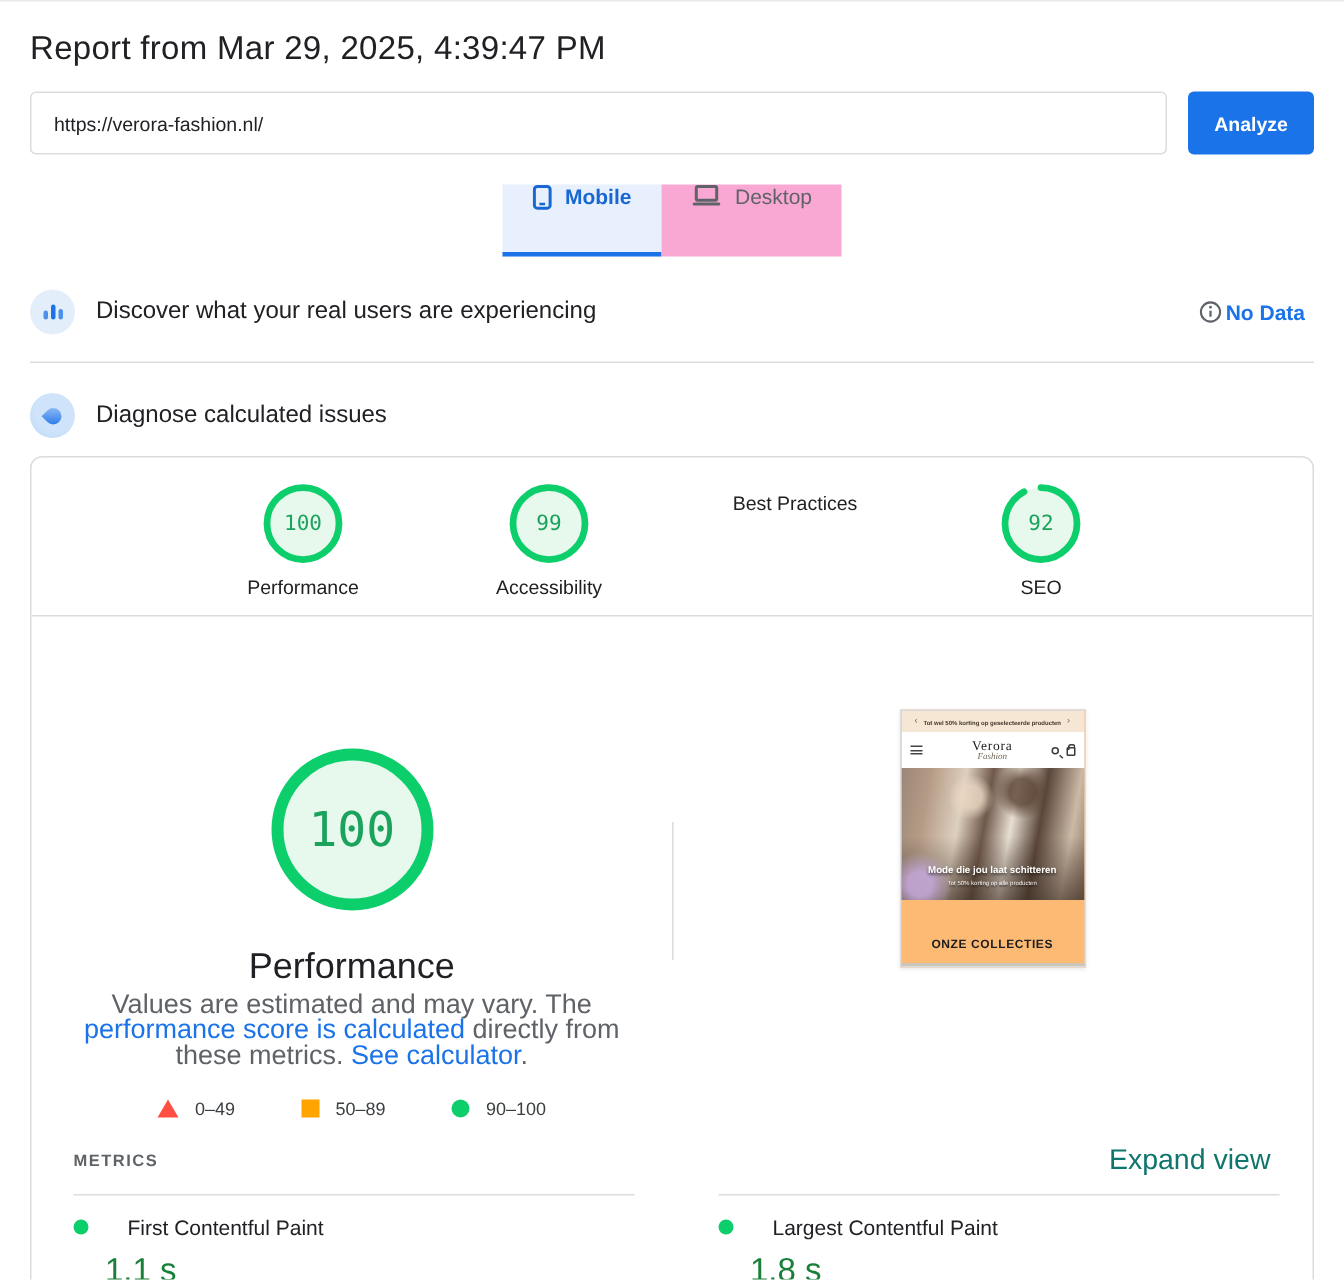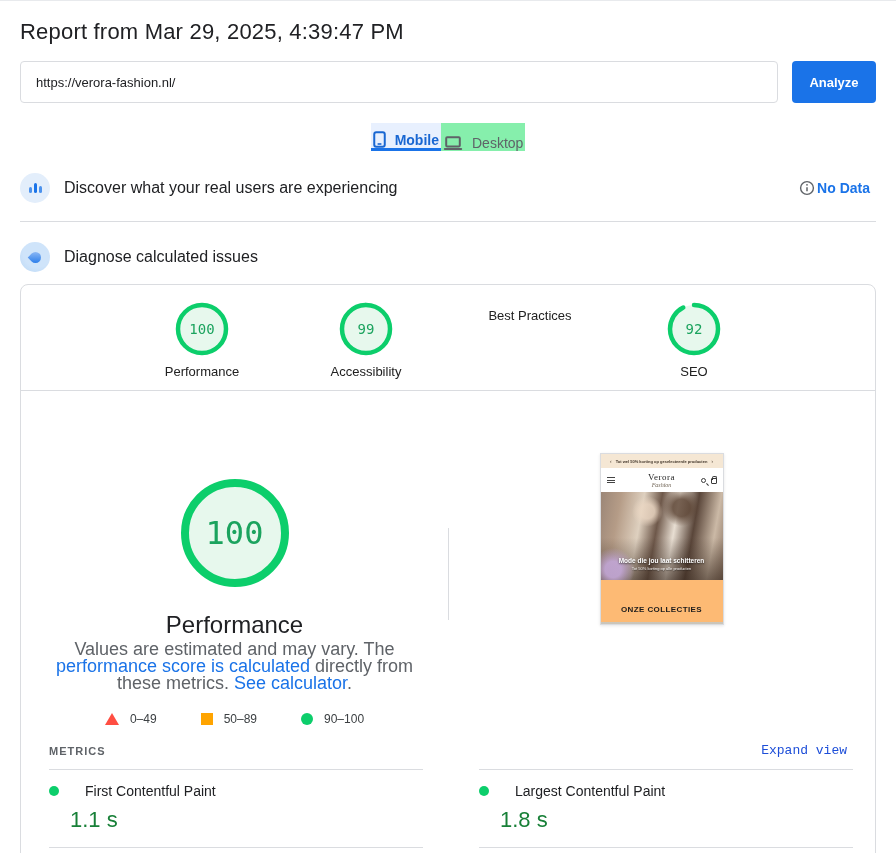--- a/index.html
+++ b/index.html
@@ -13,23 +13,23 @@
 
   .report-title { font-size:22px; font-weight:400; margin:18px 0 0; color:#202124; letter-spacing:.2px; }
 
   .url-row { display:flex; gap:14px; margin-top:16px; }
   .url-input { flex:1; height:42px; border:1px solid #dadce0; border-radius:4px; padding:0 15px;
     font-size:13px; color:#202124; font-family:inherit; outline:none; }
   .analyze-btn { width:84px; height:42px; background:#1a73e8; color:#fff; border:none; border-radius:4px;
     font-size:13px; font-weight:700; font-family:inherit; cursor:pointer; }
 
   .tabs { display:flex; justify-content:center; margin-top:20px; }
-  .tab { display:flex; align-items:flex-end; gap:9px; height:28px; padding:0 2px; font-size:14px; cursor:pointer; }
+  .tab { display:flex; align-items:flex-start; gap:9px; height:48px; padding:0 20px; font-size:14px; cursor:pointer; }
   .tab.active { background:#e8f0fe; border-bottom:3px solid #1a73e8; color:#1967d2; font-weight:700; }
-  .tab.inactive { background:#86efac; color:#5f6368; }
+  .tab.inactive { background:#f9a8d4; color:#5f6368; }
 
   .section-row { display:flex; align-items:center; margin-top:22px; }
   .section-icon { width:30px; height:30px; border-radius:50%; background:#e3eefb; display:flex;
     align-items:center; justify-content:center; flex:none; }
   .bars { display:flex; align-items:flex-end; gap:2px; }
   .bars i { display:block; width:3px; border-radius:1.5px; background:#1a73e8; }
   .bars i:nth-child(1){ height:6px; opacity:.75; }
   .bars i:nth-child(2){ height:10px; }
   .bars i:nth-child(3){ height:7px; opacity:.75; }
   .needle { width:11px; height:11px; border-radius:50% 0 50% 50%; transform:rotate(225deg);
@@ -112,21 +112,21 @@
     background:
       linear-gradient(to bottom, rgba(0,0,0,0) 20%, rgba(90,80,70,.75) 21%, rgba(0,0,0,0) 23%),
       linear-gradient(to bottom, #ccc6ba 0%, #c2bbac 24%, rgba(0,0,0,0) 24%),
       repeating-linear-gradient(90deg, #d9cdb9 0 4px, #cbbba4 4px 8px, #b3a18a 8px 10px, #e0d6c4 10px 14px);
     background-color:#c4b8a4; }
   .pv-cat-label { color:#fff; font-size:7px; font-weight:500; text-shadow:0 1px 2px rgba(0,0,0,.55); }
 
   
   .metrics-head { display:flex; justify-content:space-between; align-items:center; padding:16px 22px 10px 28px; }
   .metrics-title { font-size:11px; letter-spacing:1px; color:#5f6368; font-weight:700; }
-  .expand { font-size:13px; color:#1d4ed8; cursor:pointer; background:none; border:none; font-family:Liberation Mono, monospace; }
+  .expand { font-size:19px; color:#0f766e; cursor:pointer; background:none; border:none; font-family:Liberation Sans, sans-serif; }
   .metrics-grid { display:grid; grid-template-columns:1fr 1fr; column-gap:56px; padding:0 22px 0 28px; }
   .metric { border-top:1px solid #dadce0; padding:13px 0 14px; }
   .metric-head { display:flex; align-items:center; gap:26px; }
   .metric-dot { width:10px; height:10px; border-radius:50%; flex:none; }
   .metric-name { font-size:14px; color:#202124; }
   .metric-value { font-size:22px; margin:8px 0 0 21px; min-height:25px; }
 </style>
 </head>
 <body>
 

